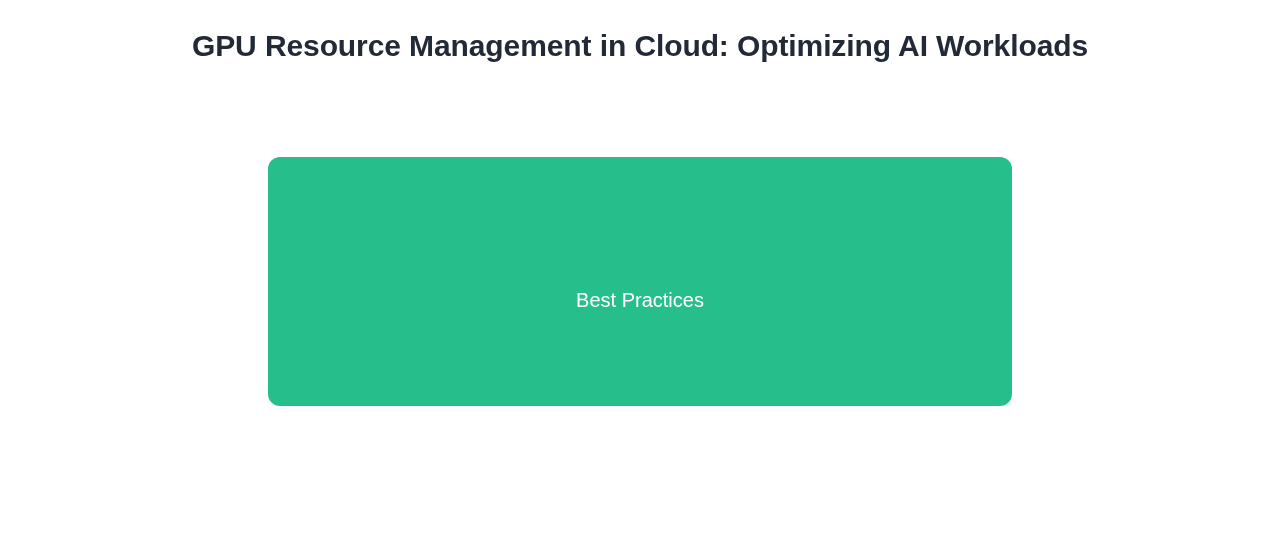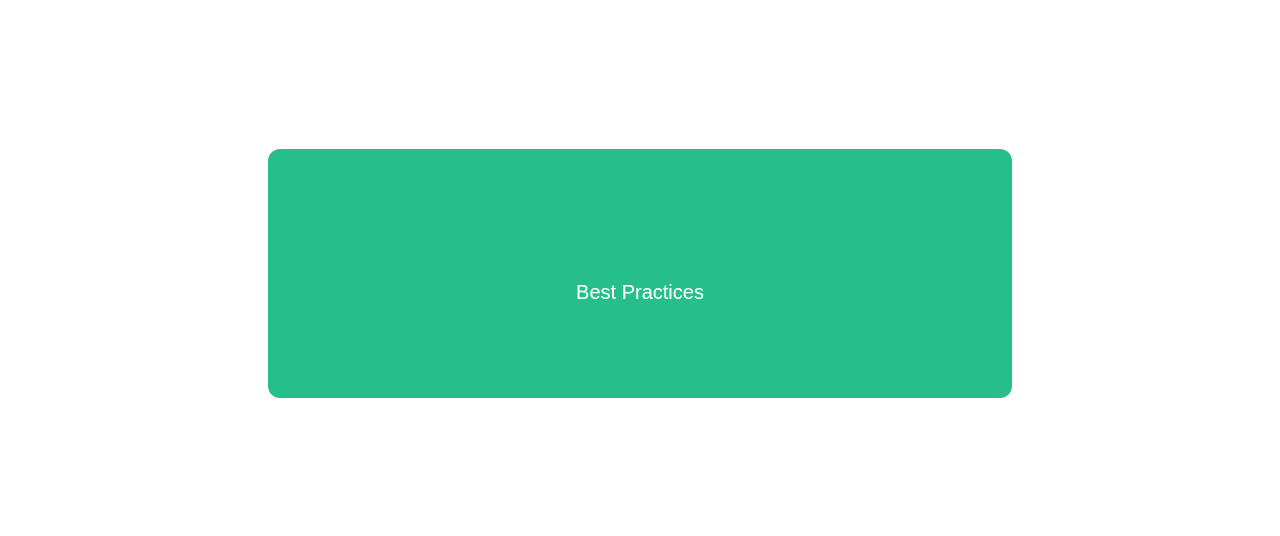--- a/index.html
+++ b/index.html
@@ -36,21 +36,21 @@
   .node-layer {
     position: absolute;
     left: 0;
     top: 0;
     width: 1280px;
     height: 536px;
   }
   .node-box {
     position: absolute;
     left: 268px;
-    top: 149px;
+    top: 157px;
     width: 744px;
     height: 249px;
     background: #26bf8c;
     border-radius: 12px;
     display: flex;
     align-items: center;
     justify-content: center;
     box-sizing: border-box;
     padding-top: 36px;
   }
@@ -62,20 +62,21 @@
     color: #ffffff;
     text-align: center;
     white-space: nowrap;
   }
 </style>
 </head>
 <body>
 
 <div class="slide">
 
+  <div class="slide-title">GPU Resource Management in Cloud: Optimizing AI Workloads</div>
 
   <div class="node-layer">
     <div class="node-box">
       <span class="node-label">Best Practices</span>
     </div>
   </div>
 
 </div>
 
 </body></html>

